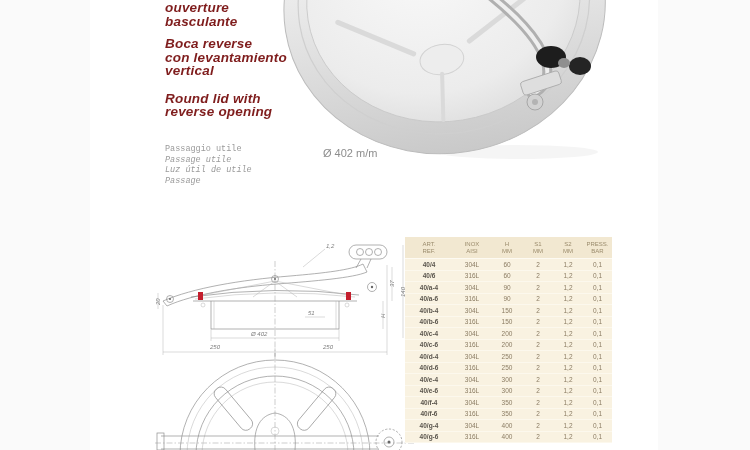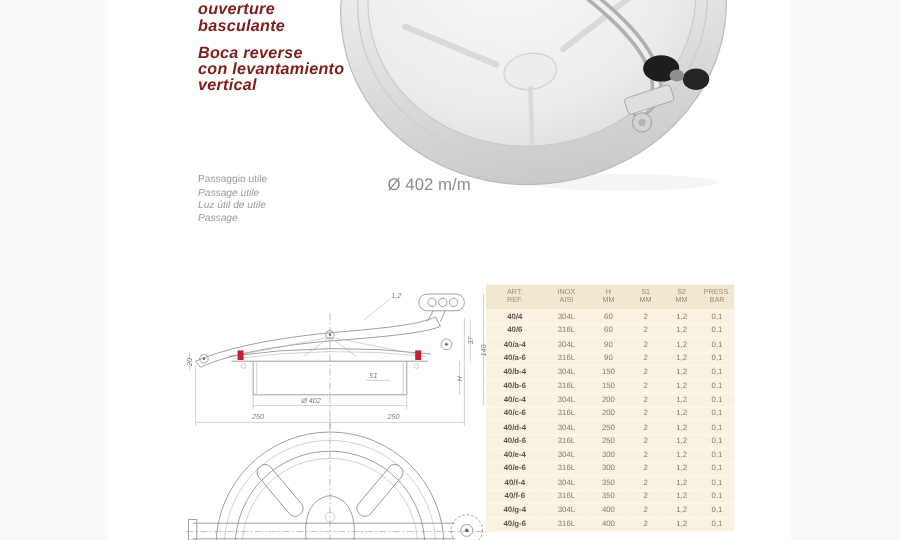--- a/index.html
+++ b/index.html
@@ -7,23 +7,23 @@
   .page{position:absolute;left:90px;top:0;width:568px;height:450px;background:#ffffff;}
 
   
   .headings{position:absolute;left:75px;top:1px;width:140px;}
   .h{font-style:italic;font-weight:700;color:#7f1d1d;font-size:13.5px;line-height:13.5px;white-space:pre-line;letter-spacing:.2px;}
   .h.es{margin-top:9px;}
   .h.en{margin-top:14px;}
 
   
   .access{position:absolute;left:75px;top:144px;width:220px;font-size:8.5px;line-height:10.5px;color:#9a9a9a;}
-  .access .ln{white-space:nowrap;}
+  .access .ln{white-space:nowrap;font-family:Liberation Mono, monospace;}
   .access .ital{font-style:italic;}
-  .dia{position:absolute;left:158px;top:4px;font-size:14px;color:#8d8d8d;white-space:nowrap;}
+  .dia{position:absolute;left:158px;top:4px;font-size:11px;color:#8d8d8d;white-space:nowrap;}
 
   
   .photo{position:absolute;left:193px;top:0;width:330px;height:162px;}
   .drawing{position:absolute;left:65px;top:235px;width:260px;height:215px;}
 
   
   .tablewrap{position:absolute;left:315px;top:237px;width:207px;height:211px;overflow:hidden;}
   table.spec{border-collapse:collapse;width:207px;table-layout:fixed;background:#f9f2e1;}
   table.spec th{background:#f2e8d1;color:#9b8c6d;font-size:6px;font-weight:400;line-height:7px;white-space:pre-line;text-transform:uppercase;padding:4px 0 3px 0;border-bottom:1px solid #fdfaf2;}
   table.spec td{height:10.5px;font-size:6.5px;color:#8b7c63;text-align:center;vertical-align:middle;padding:0;border-bottom:1px solid #fcf8ed;}
@@ -42,20 +42,22 @@
 
 <div class="canvas">
   <div class="page">
 
     <div class="headings">
       <div class="h fr">ouverture
 basculante</div>
       <div class="h es">Boca reverse
 con levantamiento
 vertical</div>
+      <div class="h en">Round lid  with
+reverse opening</div>
     </div>
 
     <div class="access">
       <div class="ln">Passaggio utile</div>
       <div class="ln ital">Passage utile</div>
       <div class="ln ital">Luz útil de utile</div>
       <div class="ln ital">Passage</div>
       <div class="dia">Ø 402 m/m</div>
     </div>
 

